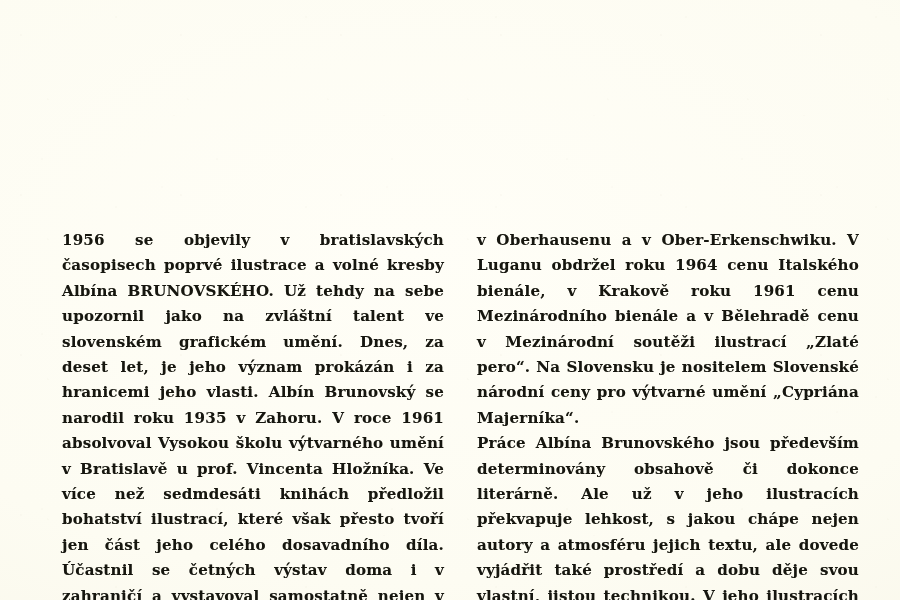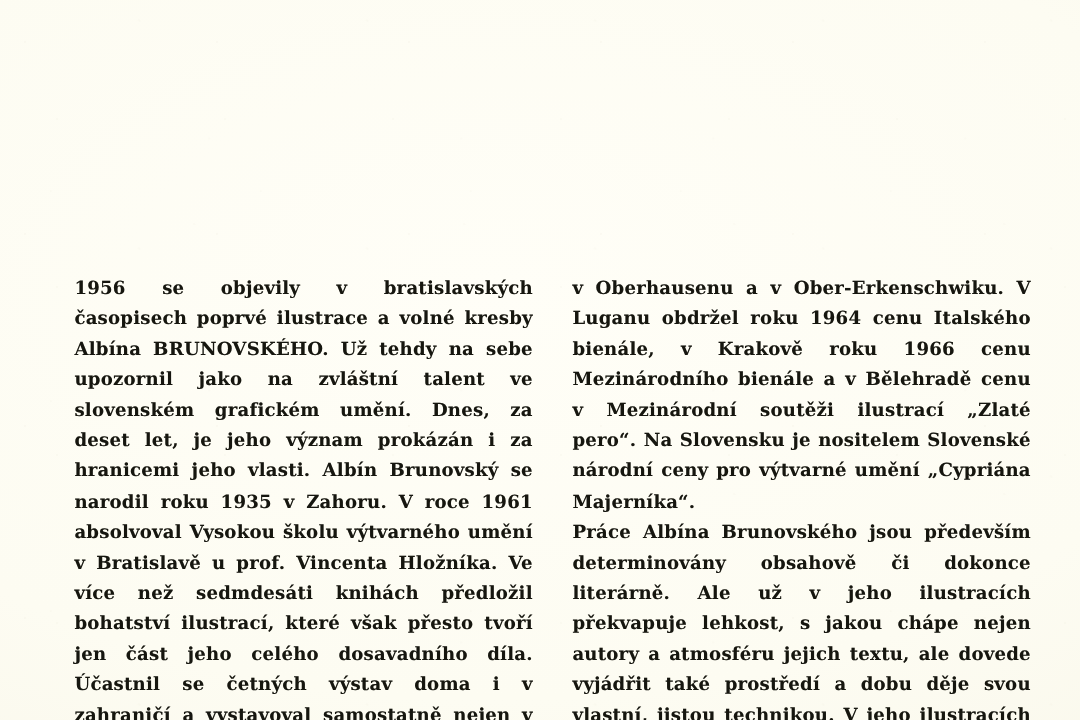--- a/index.html
+++ b/index.html
@@ -88,19 +88,19 @@
 
 <div id="page-sheet">
 
   <div id="text-block">
 
     <div class="text-column">
       <p class="body-paragraph justify-last">1956 se objevily v bratislavských časopisech poprvé ilustrace a volné kresby Albína BRUNOVSKÉHO. Už tehdy na sebe upozornil jako na zvláštní talent ve slovenském grafickém umění. Dnes, za deset let, je jeho význam prokázán i za hranicemi jeho vlasti. Albín Brunovský se narodil roku 1935 v Zahoru. V roce 1961 absolvoval Vysokou školu výtvarného umění v Bratislavě u prof. Vincenta Hložníka. Ve více než sedmdesáti knihách předložil bohatství ilustrací, které však přesto tvoří jen část jeho celého dosavadního díla. Účastnil se četných výstav doma i v zahraničí a vystavoval samostatně nejen v Praze a v Bratislavě, ale také v Západním Berlíně (Ladengalerie), v Dortmundu, v Düsseldorfu, v Remscheidu,</p>
     </div>
 
     <div class="text-column">
-      <p class="body-paragraph">v Oberhausenu a v Ober-Erkenschwiku. V Luganu obdržel roku 1964 cenu Italského bienále, v Krakově roku 1966 cenu Mezinárodního bienále a v Bělehradě cenu v Mezinárodní soutěži ilustrací „Zlaté pero“. Na Slovensku je nositelem Slovenské národní ceny pro výtvarné umění „Cypriána Majerníka“.</p>
+      <p class="body-paragraph">v Oberhausenu a v Ober-Erkenschwiku. V Luganu obdržel roku 1964 cenu Italského bienále, v Krakově roku 1961 cenu Mezinárodního bienále a v Bělehradě cenu v Mezinárodní soutěži ilustrací „Zlaté pero“. Na Slovensku je nositelem Slovenské národní ceny pro výtvarné umění „Cypriána Majerníka“.</p>
       <p class="body-paragraph justify-last">Práce Albína Brunovského jsou především determinovány obsahově či dokonce literárně. Ale už v jeho ilustracích překvapuje lehkost, s jakou chápe nejen autory a atmosféru jejich textu, ale dovede vyjádřit také prostředí a dobu děje svou vlastní, jistou technikou. V jeho ilustracích stejně jako ve volných grafikách lze pozorovat cílevědomé úsilí vypracovat precisní výraz toho, co je obsahově předem dáno, a zá-</p>
     </div>
 
   </div>
 
 </div>
 
 </body></html>

